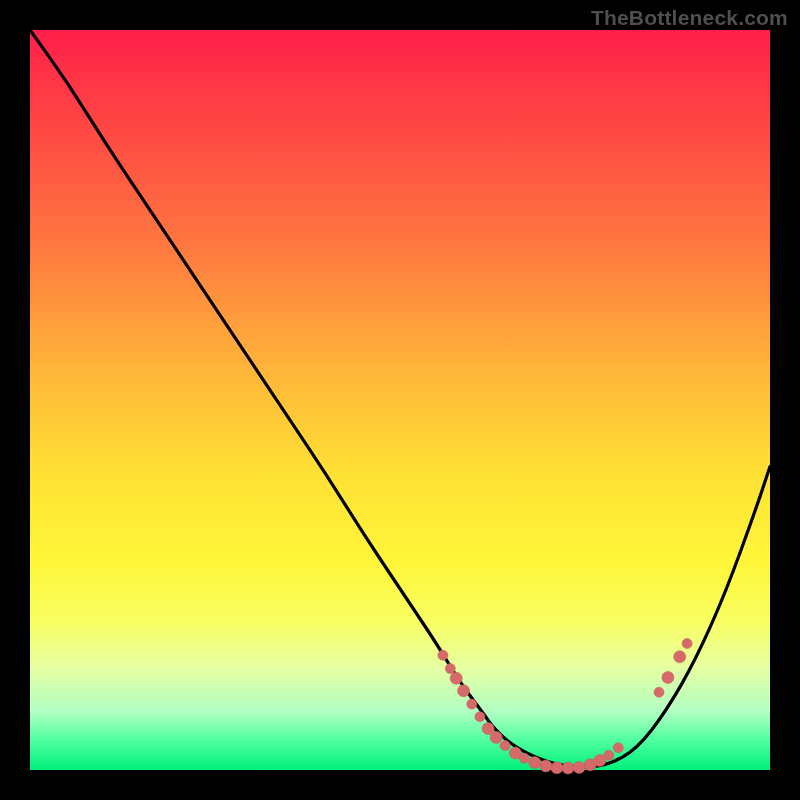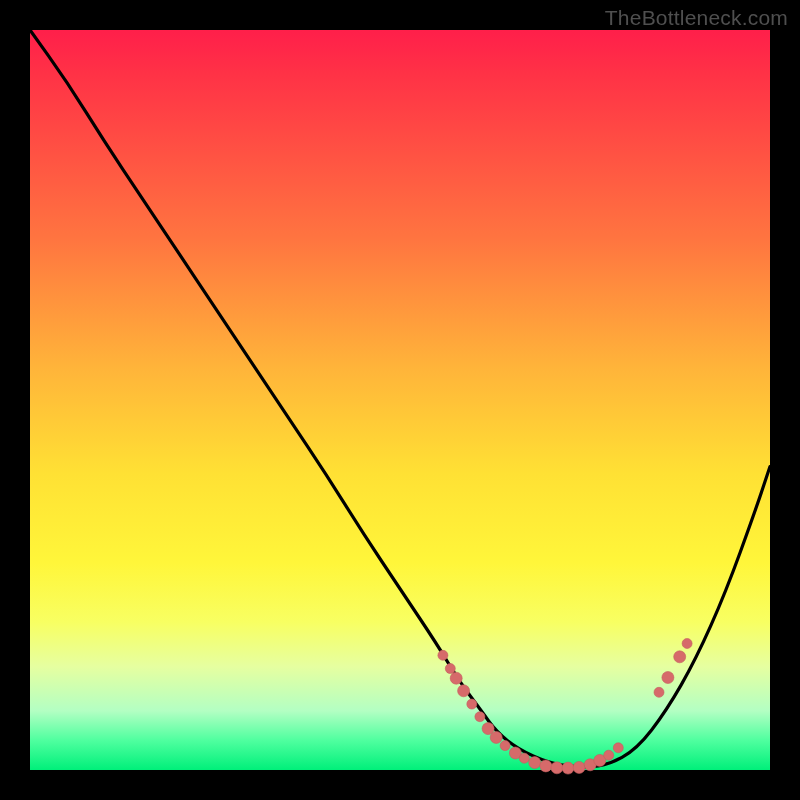--- a/index.html
+++ b/index.html
@@ -17,21 +17,21 @@
     height: 800px;
     background: #000;
   }
   .watermark {
     position: absolute;
     top: 6px;
     right: 12px;
     color: #4f4f4f;
     font-size: 21px;
     letter-spacing: 0.2px;
-    font-weight: 400;
+    font-weight: 700;
     margin-left: 33px;
   }
   .plot {
     position: absolute;
     left: 30px;
     top: 30px;
     width: 740px;
     height: 740px;
   }
   

